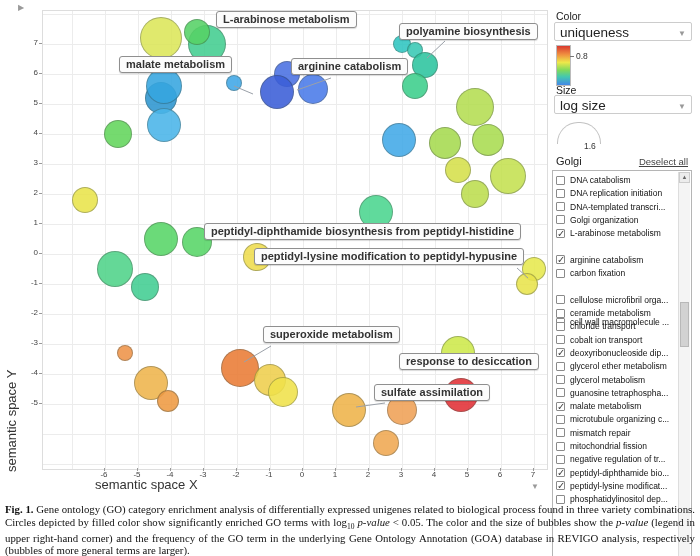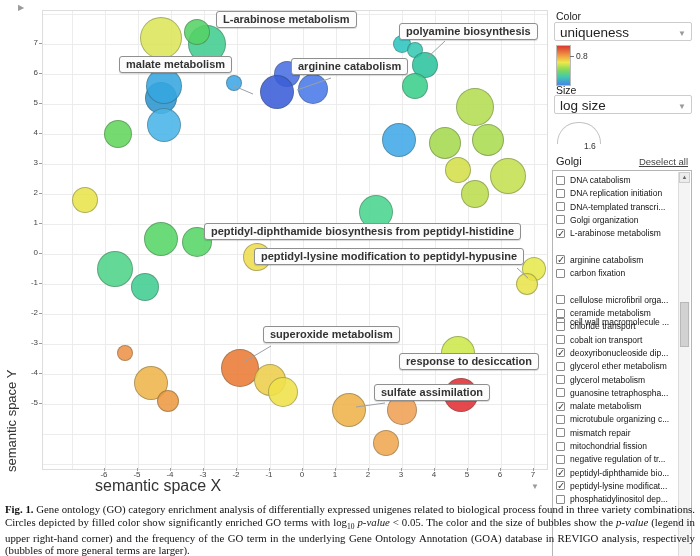--- a/index.html
+++ b/index.html
@@ -13,21 +13,21 @@
   .gridh{position:absolute;left:0;right:0;height:1px;background:#ececec;}
   .bubble{position:absolute;border-radius:50%;opacity:.88;border:1px solid rgba(50,60,50,.38);
     box-sizing:border-box;}
   .golabel{position:absolute;background:#fcfcfc;border:1px solid #8f8f8f;border-radius:3px;
     padding:1px 6px 2px 6px;font-size:11px;font-weight:bold;color:#333;white-space:nowrap;
     box-shadow:0 1px 1px rgba(0,0,0,.15);}
   #leader-svg{position:absolute;left:0;top:0;}
   .xtick{position:absolute;font-size:8px;color:#444;width:20px;text-align:center;}
   .ytick{position:absolute;font-size:8px;color:#444;width:16px;text-align:right;}
   .tickmark{position:absolute;background:#999;}
-  #xlabel{position:absolute;left:95px;top:477px;font-size:16px;color:#333;}
+  #xlabel{position:absolute;left:95px;top:477px;font-size:13px;color:#333;}
   #ylabel{position:absolute;left:4px;top:472px;font-size:13px;color:#333;white-space:nowrap;
     transform:rotate(-90deg);transform-origin:left top;}
   .tiny-caret{position:absolute;font-size:8px;color:#9a9a9a;}
   
   #sidebar{position:absolute;left:548px;top:0;width:152px;height:506px;background:#fff;}
   .side-label{position:absolute;left:8px;font-size:10.5px;color:#222;}
   .dropdown{position:absolute;left:6px;width:138px;height:19px;border:1px solid #ccc;
     border-radius:2px;background:#fff;font-size:13.5px;color:#222;line-height:19px;
     padding-left:5px;box-sizing:border-box;}
   .dropdown .dd-caret{position:absolute;right:5px;top:1px;font-size:8px;color:#999;}

